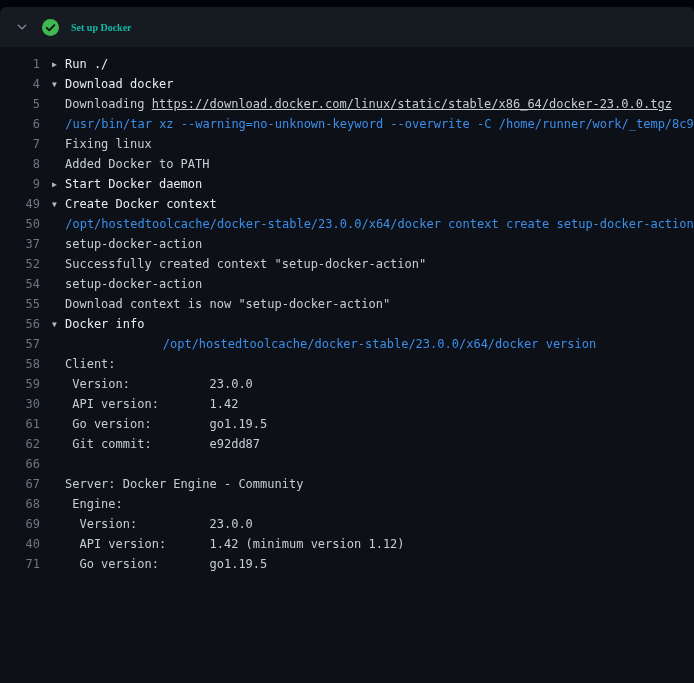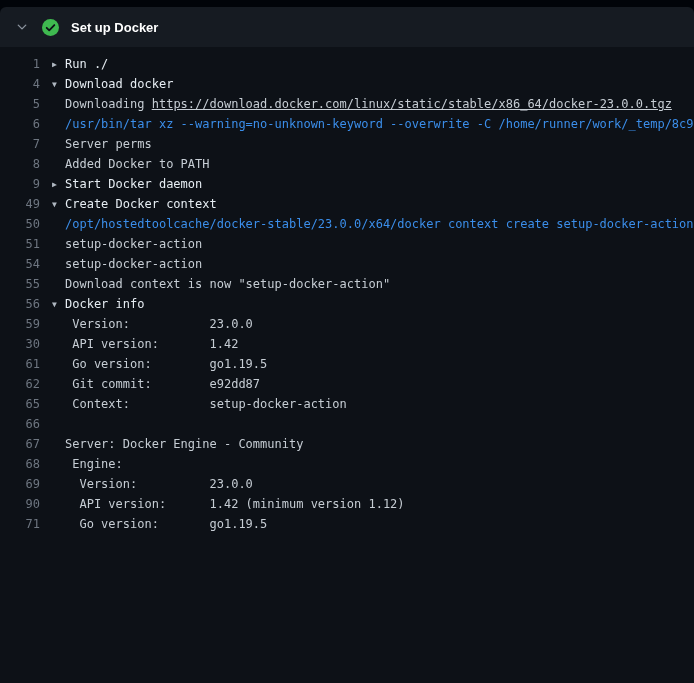--- a/index.html
+++ b/index.html
@@ -9,36 +9,36 @@
   .step { width: 100%; }
   .step-header {
     display: flex; align-items: center;
     height: 40px; margin-top: 7px; padding: 0 14px;
     background: #161b22; border-radius: 6px 6px 0 0;
     cursor: pointer;
   }
   .chevron { display: flex; width: 16px; justify-content: center; align-items: center; margin-right: 12px; }
   .status-icon { display: flex; align-items: center; margin-right: 12px; }
   .step-title {
-    font-family: Liberation Sans, sans-serif;
-    font-size: 13px; font-weight: 600; color: #ffffff;
+    font-family: Liberation Serif, serif;
+    font-size: 10px; font-weight: 600; color: #14b8a6;
   }
 
   .log { background: #0d1117; height: 636px; padding-top: 7px; overflow: hidden; }
   .line { display: flex; height: 20px; line-height: 20px; font-size: 12px; white-space: pre; }
   .ln {
     flex: none; width: 52px; text-align: right; padding-right: 12px;
     color: #6e7681; cursor: pointer; user-select: none;
   }
   .content { flex: 1; overflow: hidden; color: #c6cdd4; padding-left: 13px; }
   .content.group-collapsed, .content.group-expanded {
     padding-left: 0; color: #e6edf3; cursor: pointer;
   }
   .arrow { display: inline-block; width: 13px; font-size: 8px; color: #afb8c1; vertical-align: 1px; }
-  .content.command { color: var(--command-blue, #3b8eea); }
+  .content.command { color: var(--command-blue, #3b8eea); text-align: center; }
   .log-link { color: inherit; text-decoration: underline; cursor: pointer; }
   .check-circle { fill: var(--success-green, #3fb950); }
   .check-mark { stroke: #0d1117; }
   .chevron-path { stroke: #8b949e; }
 </style>
 </head>
 <body>
 
 <div class="step">
   <div class="step-header">
@@ -54,34 +54,36 @@
       </svg>
     </span>
     <span class="step-title">Set up Docker</span>
   </div>
 
   <div class="log" id="log">
       <div class="line"><span class="ln">1</span><span class="content group-collapsed"><span class="arrow">▶</span>Run ./</span></div>
       <div class="line"><span class="ln">4</span><span class="content group-expanded"><span class="arrow">▼</span>Download docker</span></div>
       <div class="line"><span class="ln">5</span><span class="content link">Downloading <a class="log-link">https://download.docker.com/linux/static/stable/x86_64/docker-23.0.0.tgz</a></span></div>
       <div class="line"><span class="ln">6</span><span class="content command">/usr/bin/tar xz --warning=no-unknown-keyword --overwrite -C /home/runner/work/_temp/8c9</span></div>
-      <div class="line"><span class="ln">7</span><span class="content text">Server perms</span></div>
+      <div class="line"><span class="ln">7</span><span class="content text">Fixing linux</span></div>
       <div class="line"><span class="ln">8</span><span class="content text">Added Docker to PATH</span></div>
       <div class="line"><span class="ln">9</span><span class="content group-collapsed"><span class="arrow">▶</span>Start Docker daemon</span></div>
       <div class="line"><span class="ln">49</span><span class="content group-expanded"><span class="arrow">▼</span>Create Docker context</span></div>
       <div class="line"><span class="ln">50</span><span class="content command">/opt/hostedtoolcache/docker-stable/23.0.0/x64/docker context create setup-docker-action</span></div>
-      <div class="line"><span class="ln">51</span><span class="content text">setup-docker-action</span></div>
+      <div class="line"><span class="ln">37</span><span class="content text">setup-docker-action</span></div>
+      <div class="line"><span class="ln">52</span><span class="content text">Successfully created context "setup-docker-action"</span></div>
       <div class="line"><span class="ln">54</span><span class="content text">setup-docker-action</span></div>
       <div class="line"><span class="ln">55</span><span class="content text">Download context is now "setup-docker-action"</span></div>
       <div class="line"><span class="ln">56</span><span class="content group-expanded"><span class="arrow">▼</span>Docker info</span></div>
+      <div class="line"><span class="ln">57</span><span class="content command">/opt/hostedtoolcache/docker-stable/23.0.0/x64/docker version</span></div>
+      <div class="line"><span class="ln">58</span><span class="content text">Client:</span></div>
       <div class="line"><span class="ln">59</span><span class="content text"> Version:           23.0.0</span></div>
       <div class="line"><span class="ln">30</span><span class="content text"> API version:       1.42</span></div>
       <div class="line"><span class="ln">61</span><span class="content text"> Go version:        go1.19.5</span></div>
       <div class="line"><span class="ln">62</span><span class="content text"> Git commit:        e92dd87</span></div>
-      <div class="line"><span class="ln">65</span><span class="content text"> Context:           setup-docker-action</span></div>
       <div class="line"><span class="ln">66</span><span class="content blank"></span></div>
       <div class="line"><span class="ln">67</span><span class="content text">Server: Docker Engine - Community</span></div>
       <div class="line"><span class="ln">68</span><span class="content text"> Engine:</span></div>
       <div class="line"><span class="ln">69</span><span class="content text">  Version:          23.0.0</span></div>
-      <div class="line"><span class="ln">90</span><span class="content text">  API version:      1.42 (minimum version 1.12)</span></div>
+      <div class="line"><span class="ln">40</span><span class="content text">  API version:      1.42 (minimum version 1.12)</span></div>
       <div class="line"><span class="ln">71</span><span class="content text">  Go version:       go1.19.5</span></div>
     </div>
 </div>
 
 </body></html>

